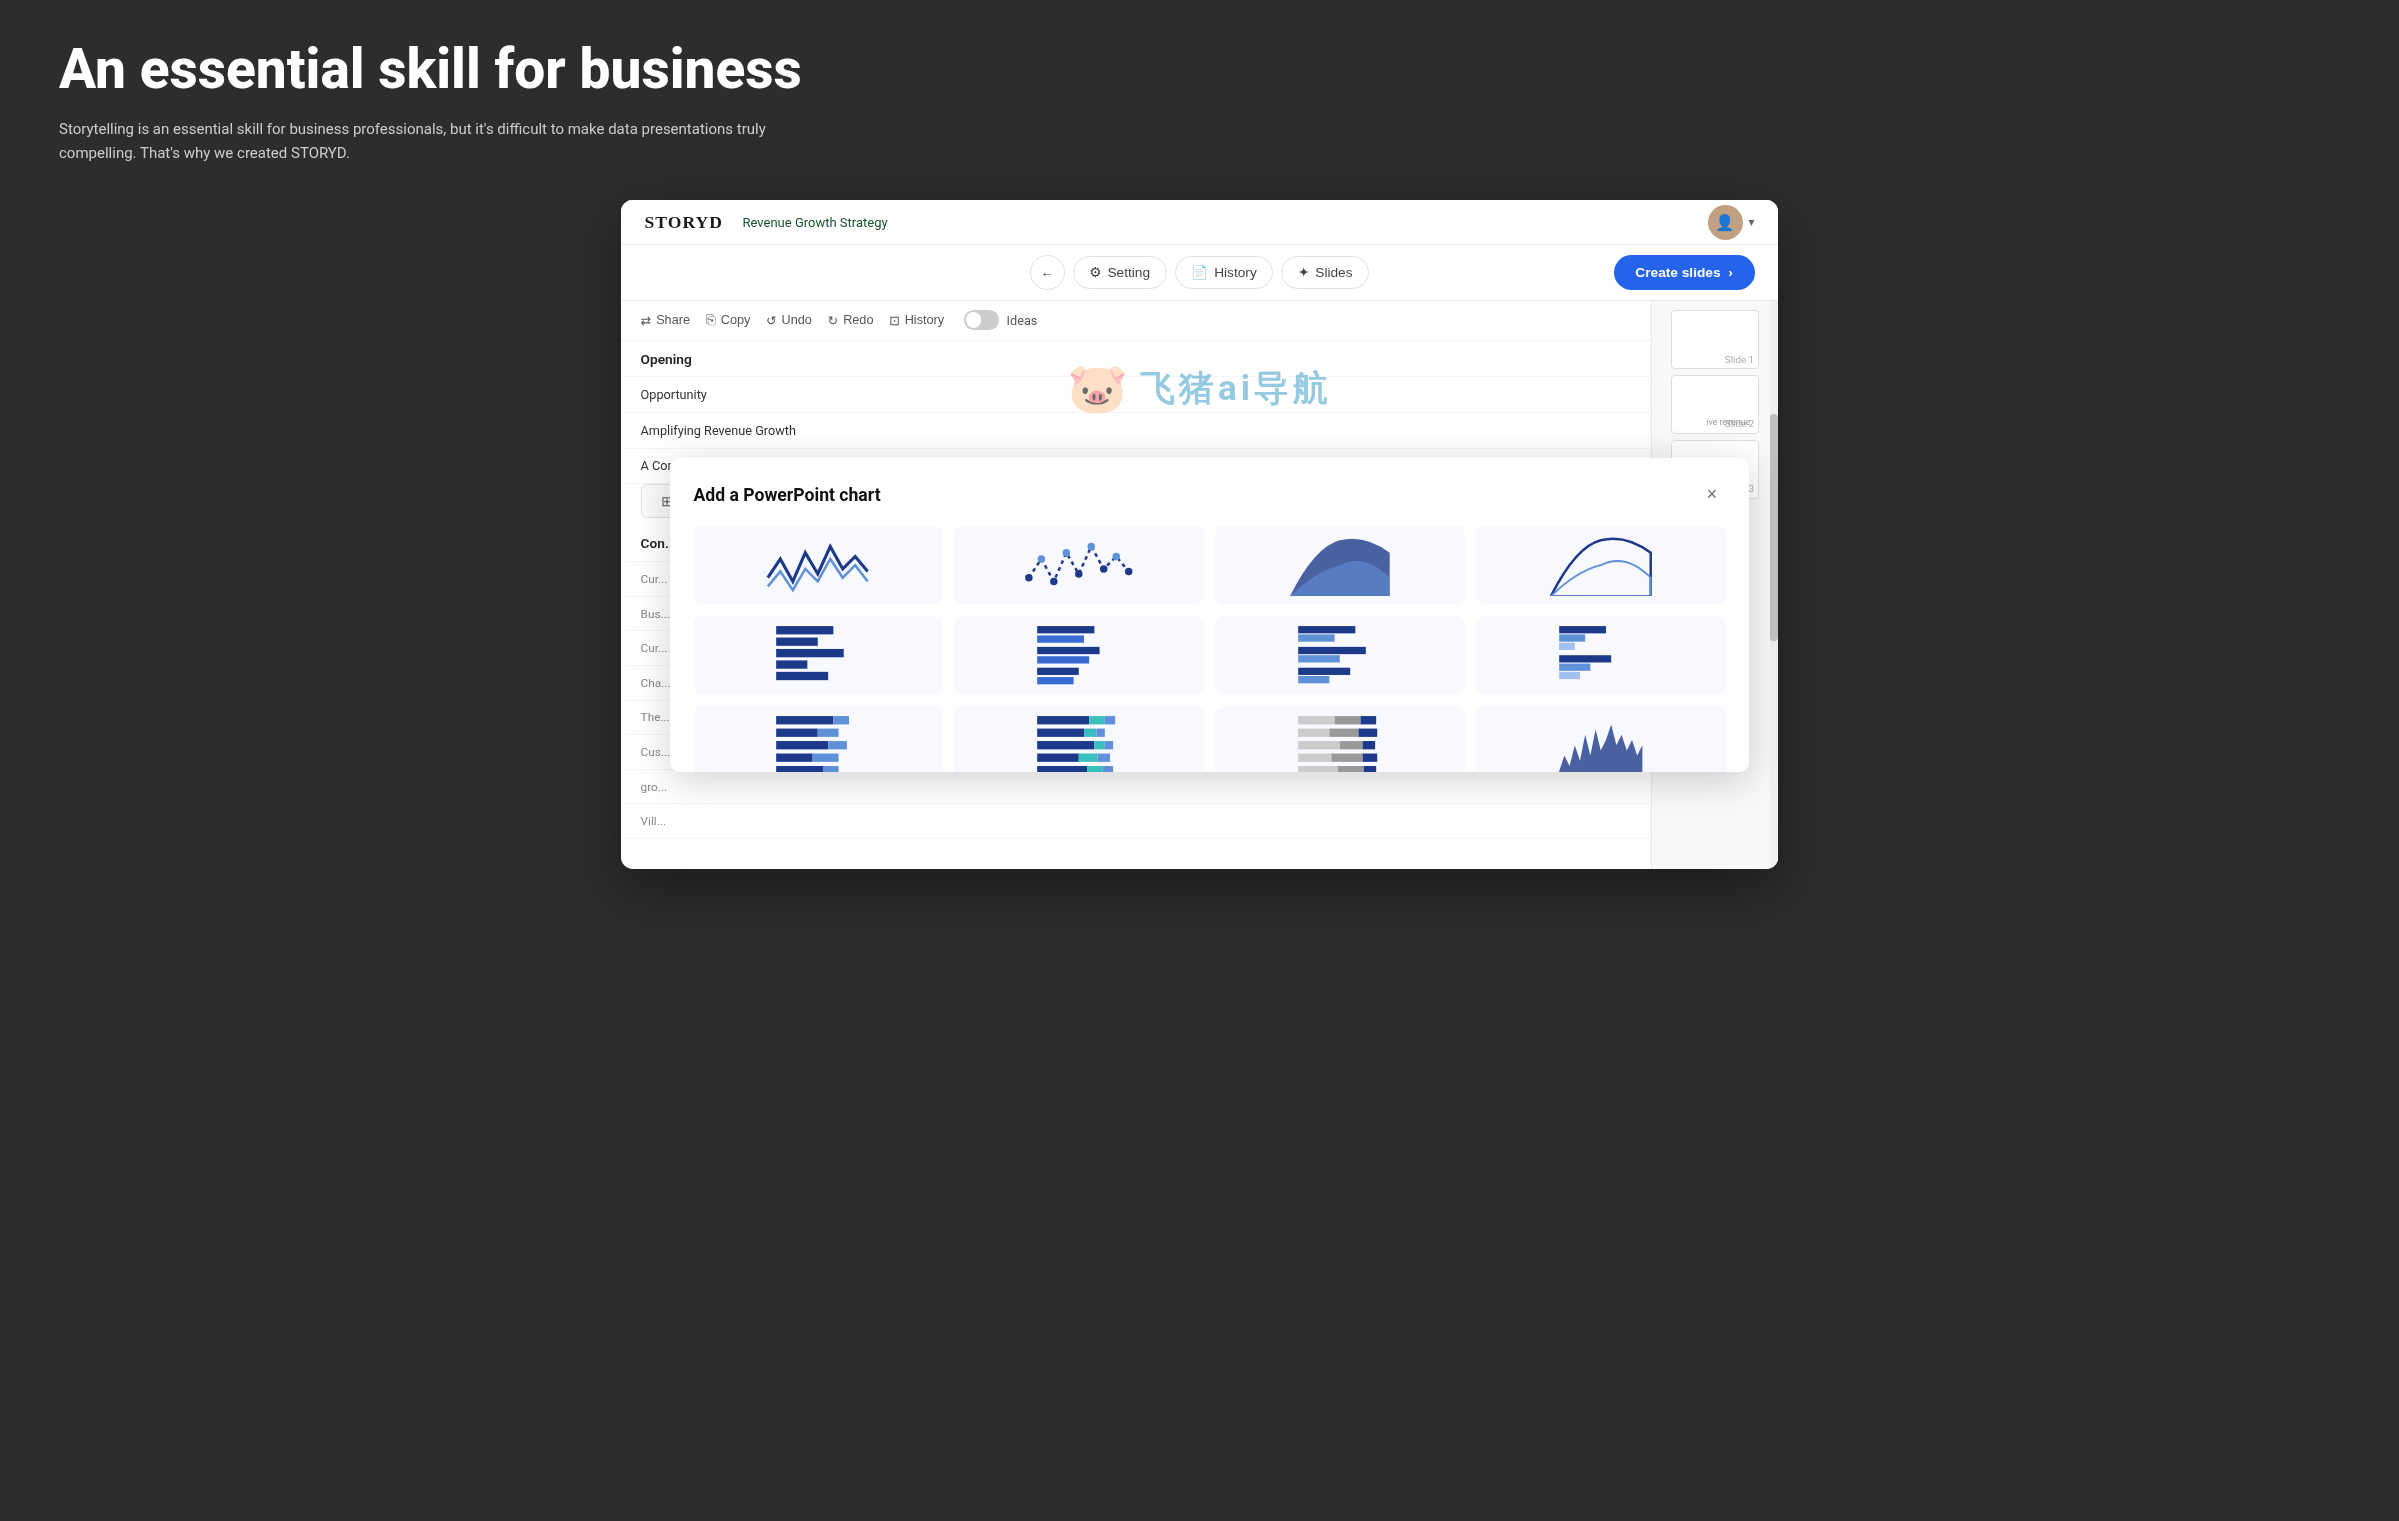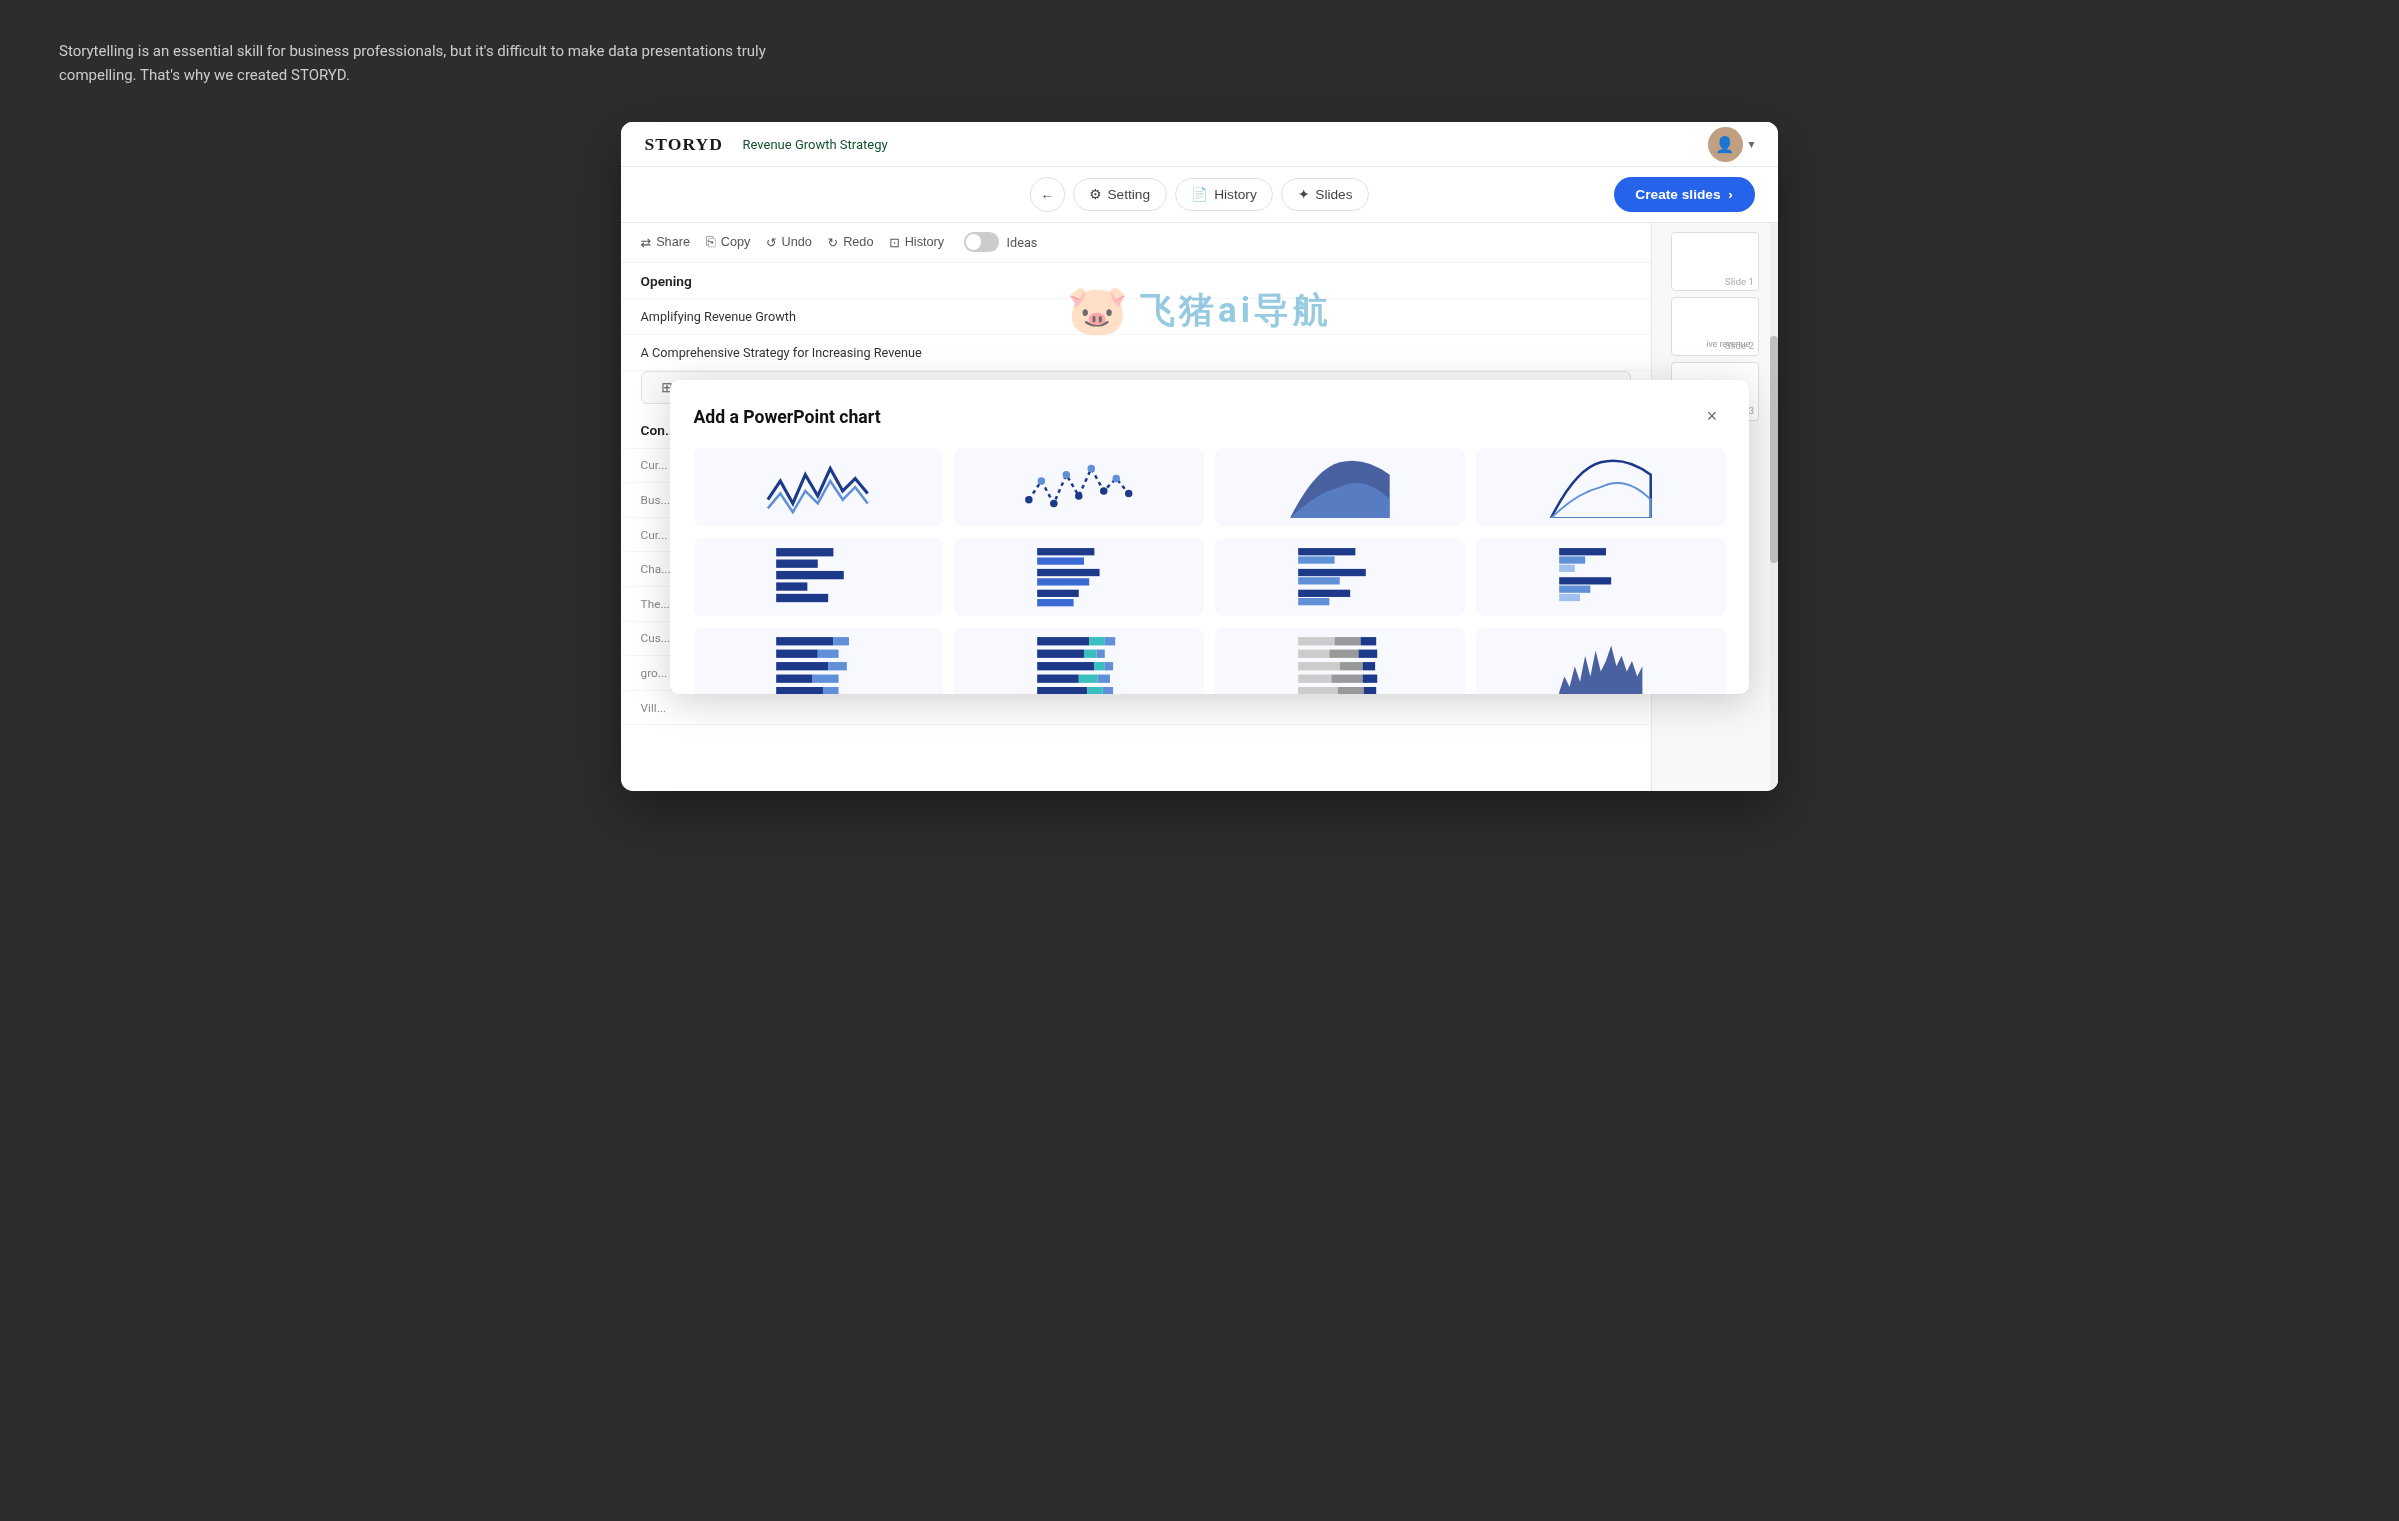--- a/index.html
+++ b/index.html
@@ -367,20 +367,21 @@
 
     .watermark-pig {
       font-size: 49px;
       margin-right: 11.8px;
     }
   </style>
 </head>
 <body>
 
 <div class="page-header">
+  <h1 class="page-title">An essential skill for business</h1>
   <p class="page-subtitle">Storytelling is an essential skill for business professionals, but it's difficult to make data presentations truly compelling. That's why we created STORYD.</p>
 </div>
 
 <div class="app-window">
 
   <div class="app-nav">
     <div class="app-logo">STORYD</div>
     <div class="app-doc-title">Revenue Growth Strategy</div>
     <div class="app-avatar">👤</div>
     <span class="avatar-chevron">▾</span>
@@ -432,20 +433,21 @@
           <span>History</span>
         </button>
         <div class="toggle-wrap">
           <div class="toggle"></div>
           <span class="toggle-label">Ideas</span>
         </div>
       </div>
 
       <div class="slide-list">
         <div class="slide-item section-header">Opening</div>
+        <div class="slide-item">Opportunity</div>
         <div class="slide-item">Amplifying Revenue Growth</div>
         <div class="slide-item">A Comprehensive Strategy for Increasing Revenue</div>
         <div class="add-chart-row">
           <span style="font-size:13.7px;">⊞</span>
           <span>Add a PowerPoint chart</span>
         </div>
 
         <div class="slide-item section-header">Con...</div>
         <div class="slide-item muted">Cur...</div>
         <div class="slide-item muted">Bus...</div>

